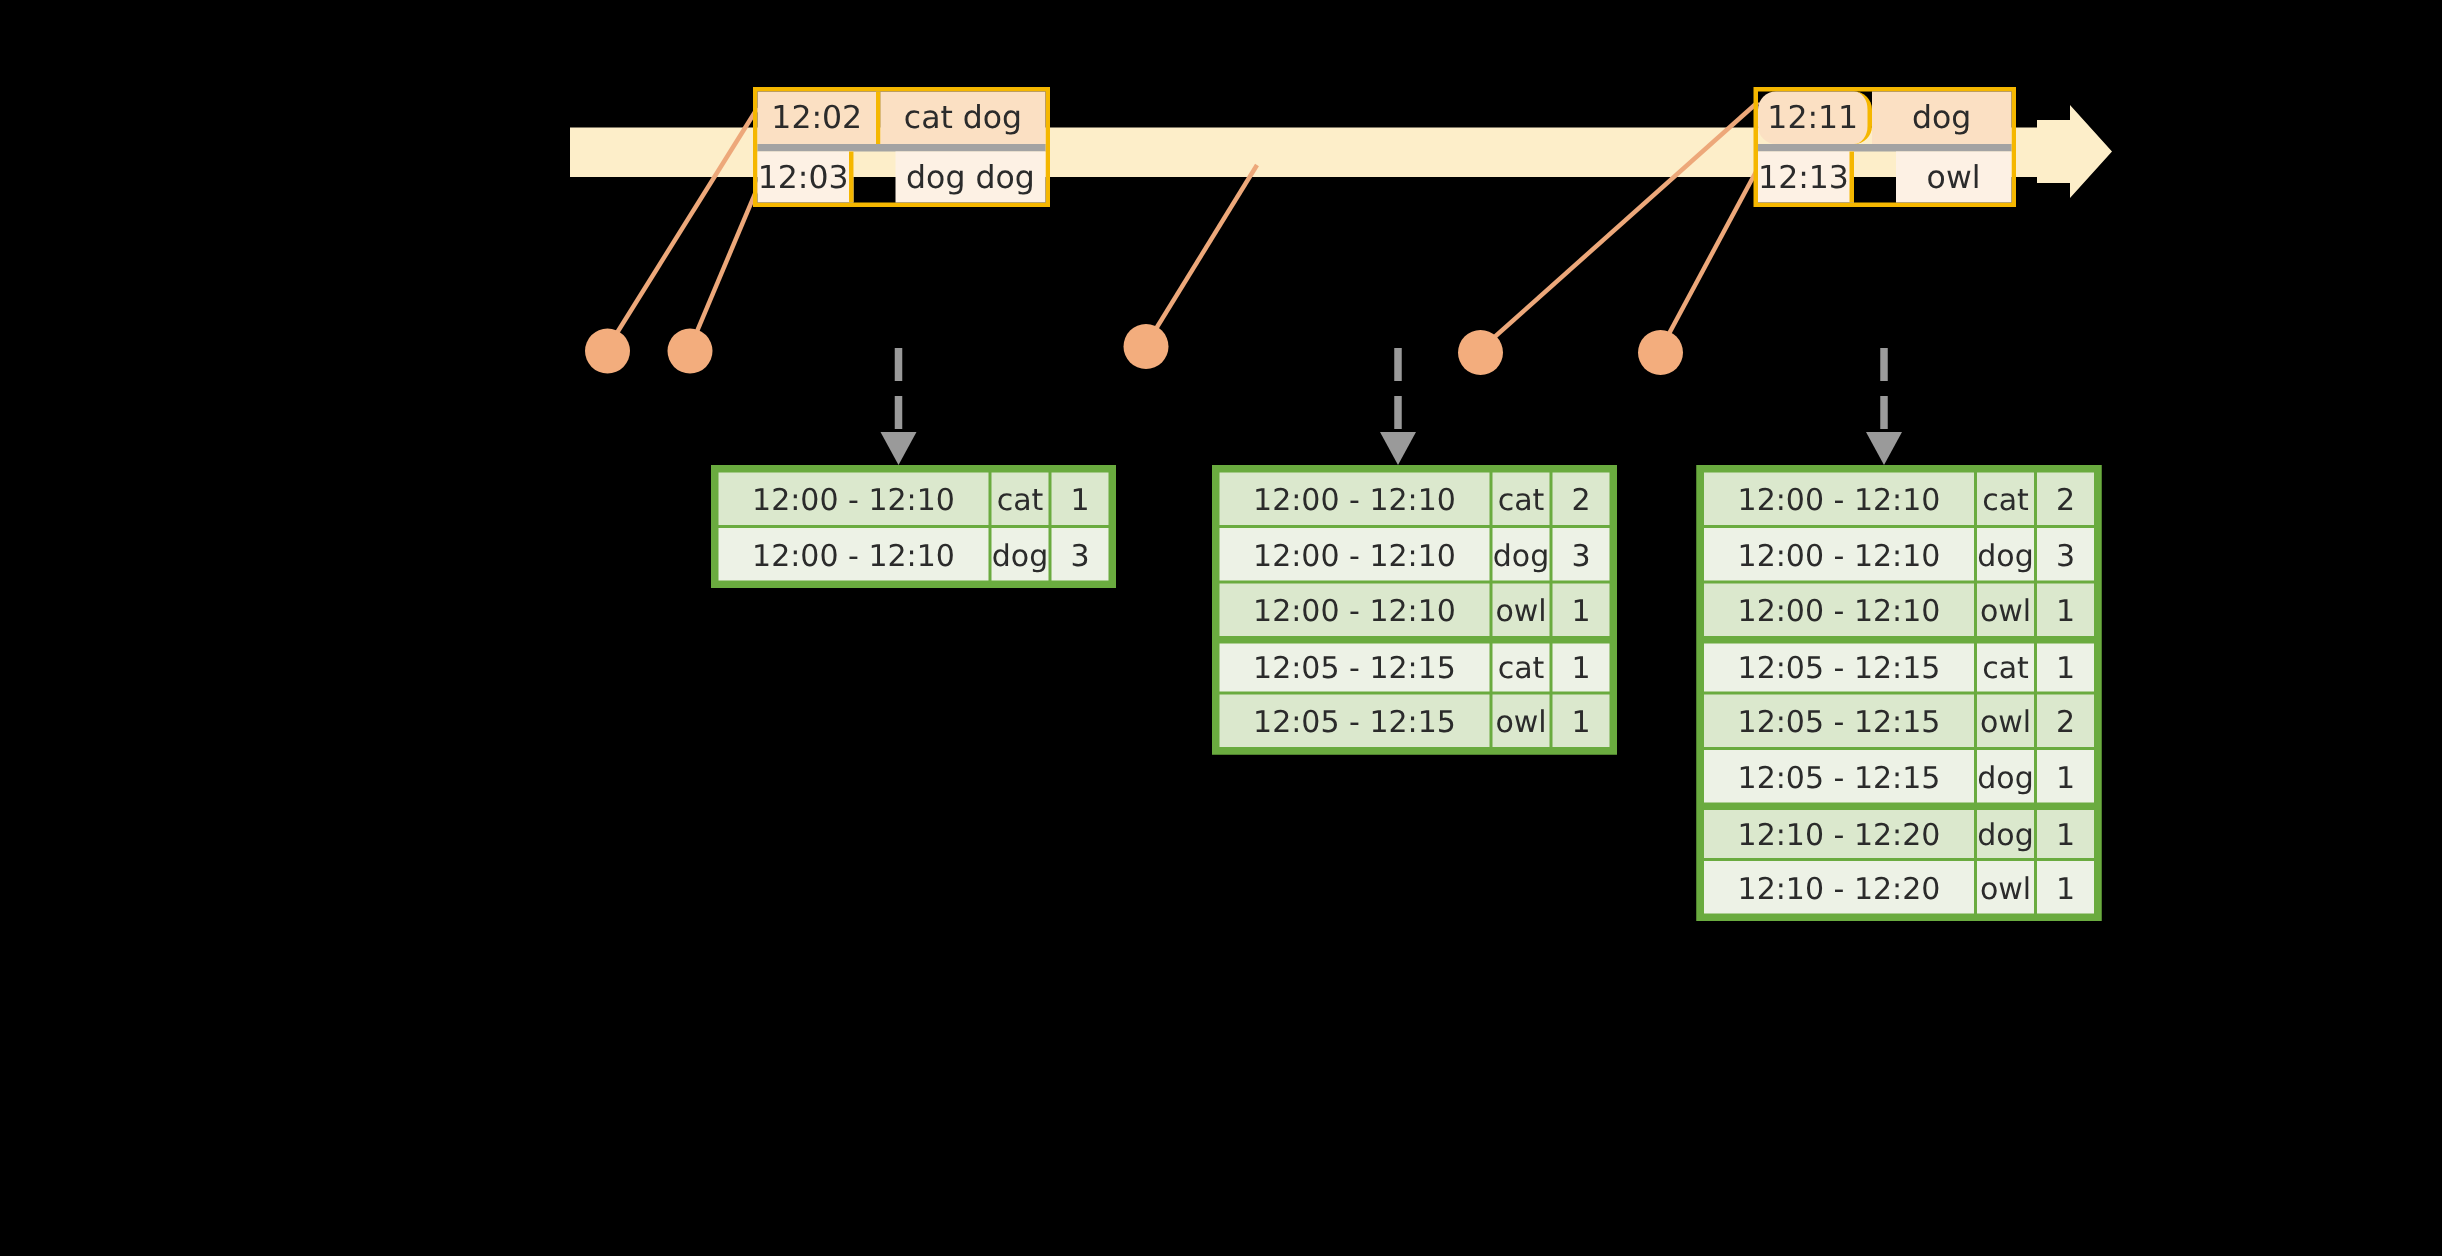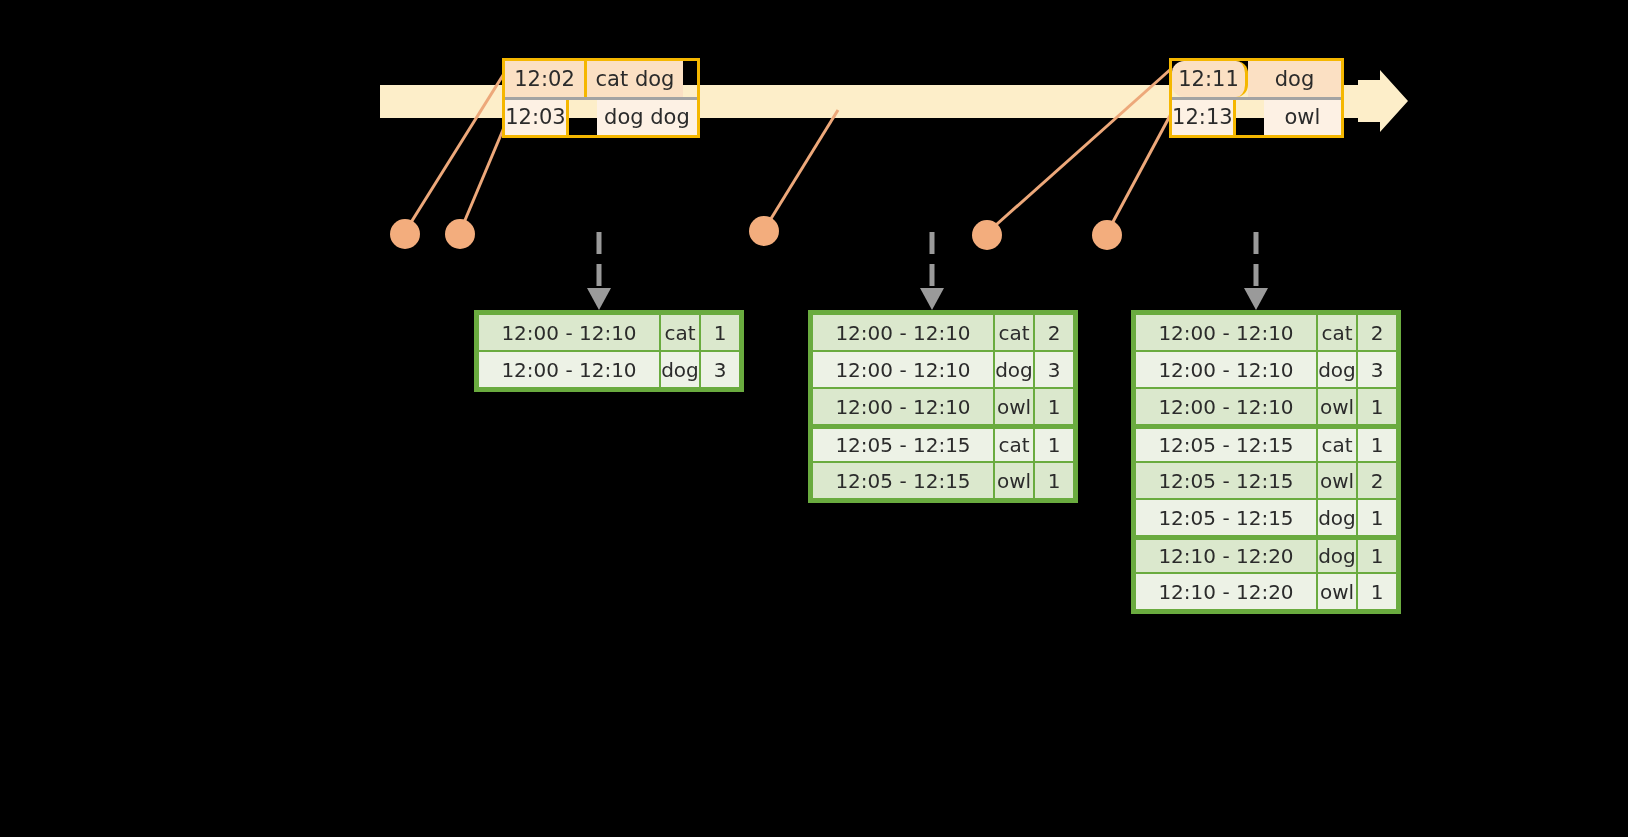--- a/index.html
+++ b/index.html
@@ -36,21 +36,21 @@
     box-sizing: border-box;
     display: flex;
     flex-direction: column;
   }
   .event-row {
     display: flex;
     flex: 1 1 auto;
     box-sizing: border-box;
   }
   .event-row + .event-row {
-    border-top: 3px solid #a3a3a3;
+    border-top: 5px solid #a3a3a3;
     gap: 28px;
   }
   .event-row.shade-a .event-cell { background: #fbe0c3; }
   .event-row.shade-b .event-cell { background: #fdf1e4; }
   .event-cell {
     box-sizing: border-box;
     display: flex;
     align-items: center;
     justify-content: center;
     font-size: 21px;
@@ -120,21 +120,21 @@
     <line x1="405" y1="232" x2="505" y2="72" stroke="#eda87a" stroke-width="3"></line>
     <line x1="460" y1="232" x2="508" y2="118" stroke="#eda87a" stroke-width="3"></line>
     <line x1="764" y1="230" x2="838" y2="110" stroke="#eda87a" stroke-width="3"></line>
     <line x1="987" y1="233" x2="1172" y2="68" stroke="#eda87a" stroke-width="3"></line>
     <line x1="1107" y1="233" x2="1172" y2="112" stroke="#eda87a" stroke-width="3"></line>
   </svg>
 
   <div class="event-box" style="left:502px; top:58px; width:198px; height:80px;">
     <div class="event-row shade-a">
       <div class="event-cell time" style="width:82px;">12:02</div>
-      <div class="event-cell words" style="width:96px;">cat dog</div>
+      <div class="event-cell words" style="width:110px;">cat dog</div>
     </div>
     <div class="event-row shade-b">
       <div class="event-cell time" style="width:82px;">12:03</div>
       <div class="event-cell words" style="width:130px;">dog dog</div>
     </div>
   </div>
 
 
   <div class="event-box" style="left:1169px; top:58px; width:175px; height:80px;">
     <div class="event-row shade-a">

